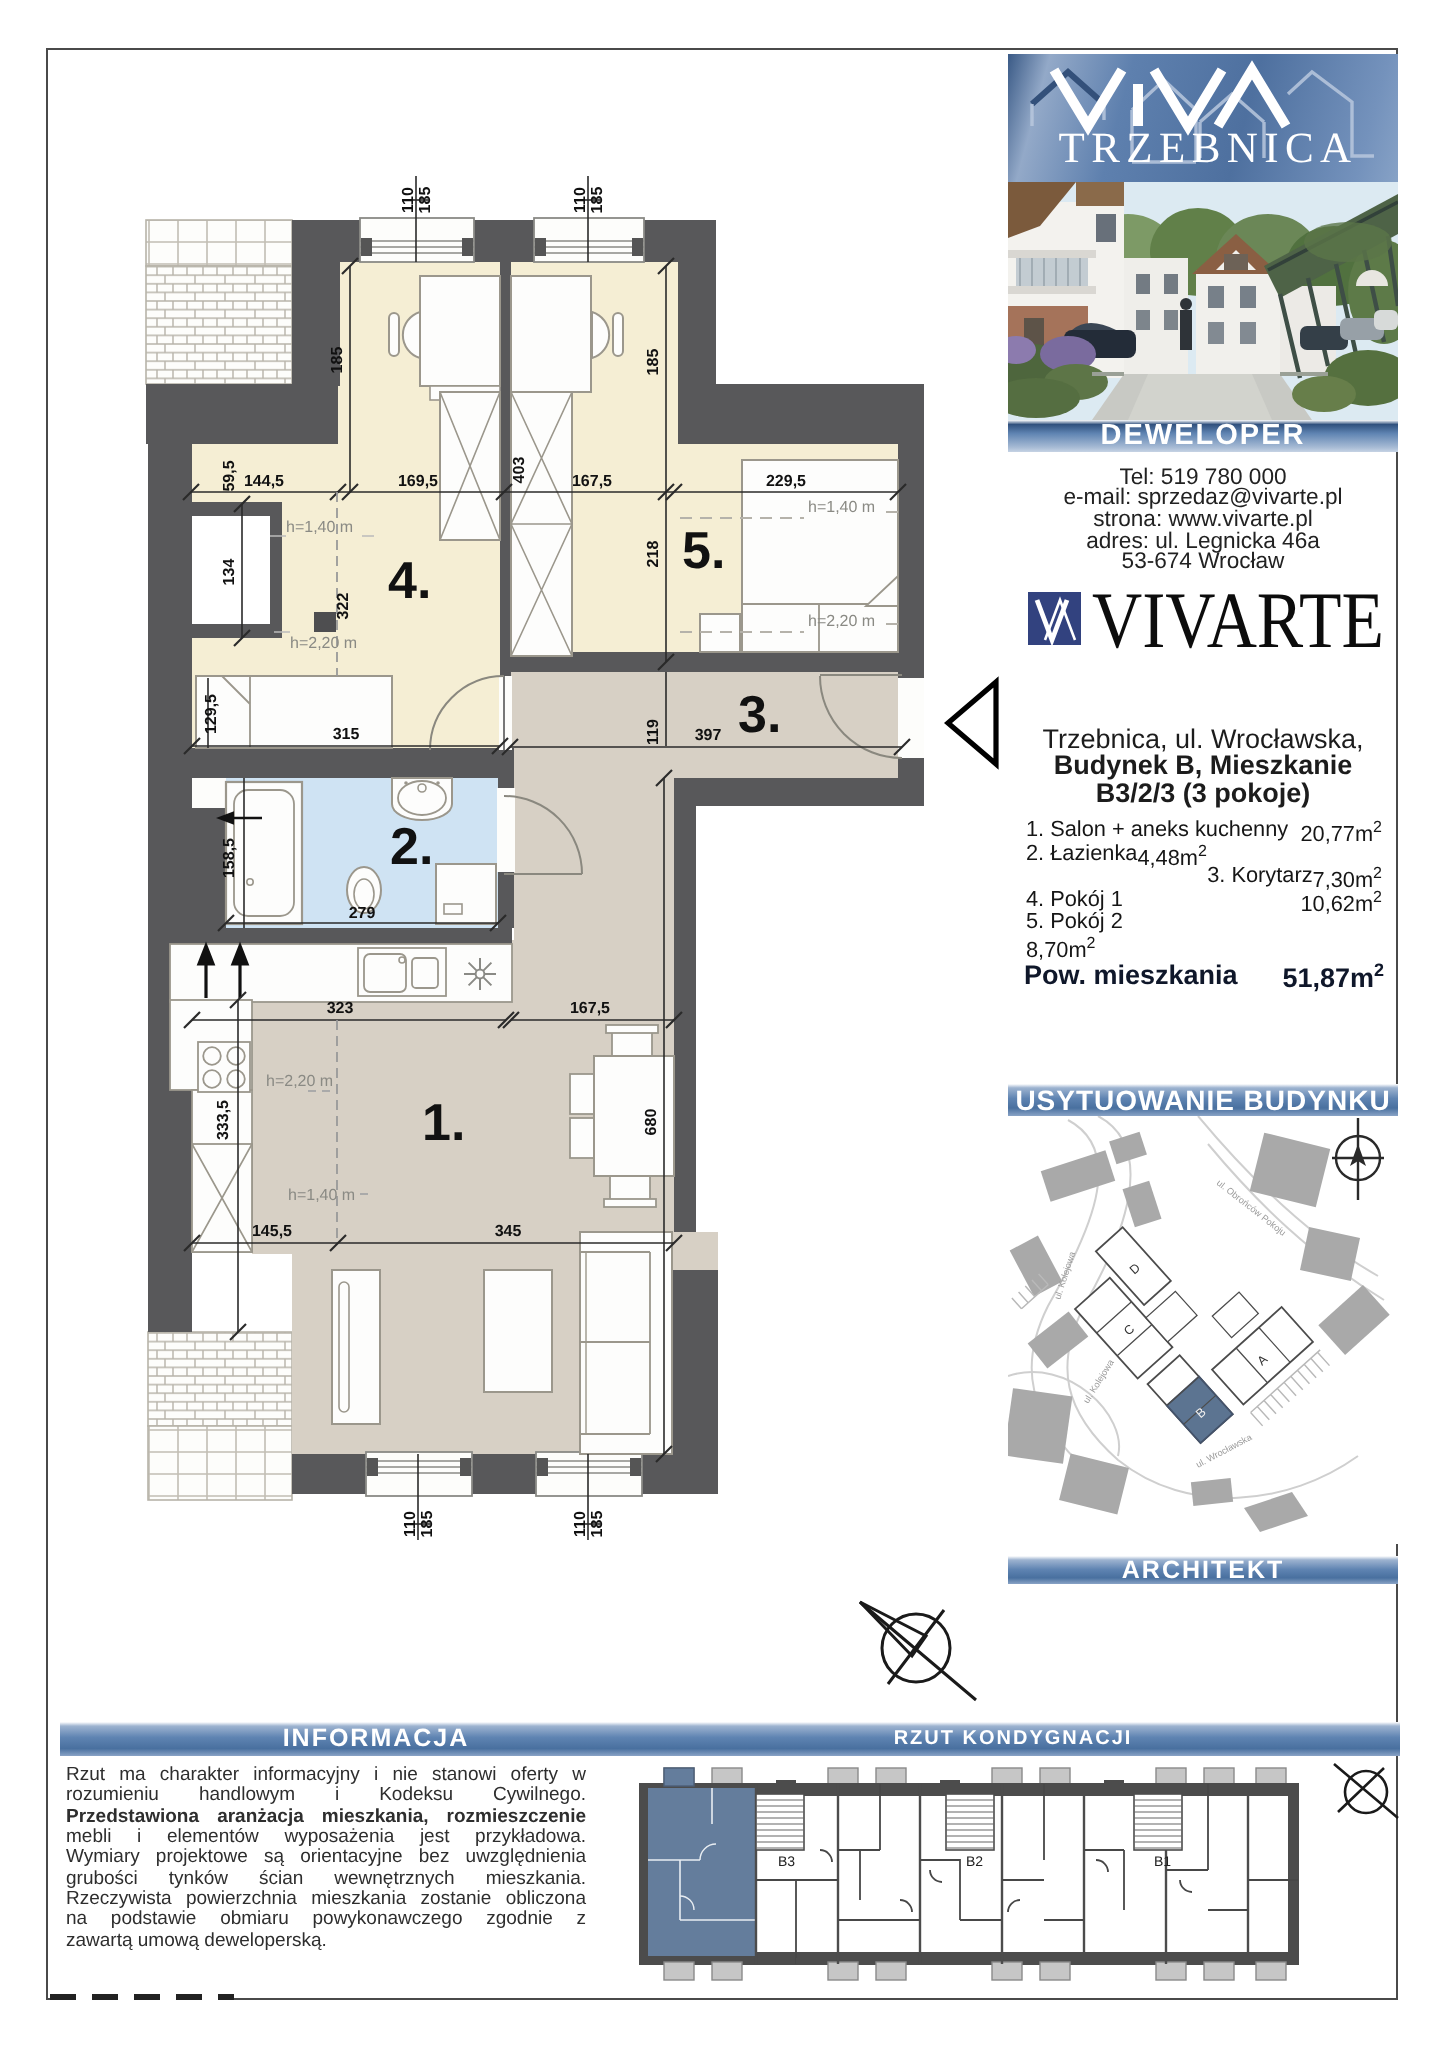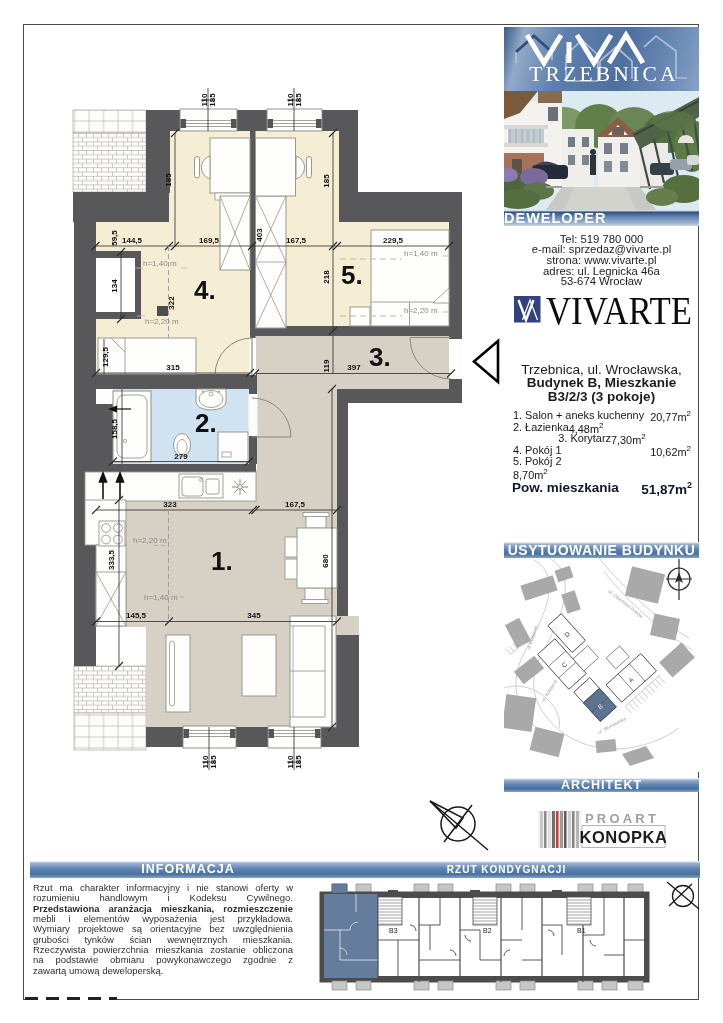--- a/index.html
+++ b/index.html
@@ -559,21 +559,21 @@
 <ellipse cx="14" cy="108" rx="22" ry="10" fill="#556e41"></ellipse>
 </g>
 <g>
 <ellipse cx="180" cy="98" rx="22" ry="14" fill="#55703f"></ellipse>
 <ellipse cx="158" cy="106" rx="16" ry="9" fill="#677e4a"></ellipse>
 </g>
 <path d="M42,96 H58 M136,96 H160" stroke="#9aa096" stroke-width="2"></path>
 </svg>
 </div>
 
-<div class="abs" style="left:504px;top:210px;width:195px;height:16px;background:linear-gradient(180deg,#ffffff 0%,#31517e 14%,#5f84b2 42%,#a6bad4 85%,#c6d3e4 100%);color:#fff;font-weight:bold;font-size:14.5px;line-height:16px;letter-spacing:1px;">DEWELOPER</div>
+<div class="abs" style="left:504px;top:210px;width:195px;height:16px;background:linear-gradient(180deg,#ffffff 0%,#31517e 14%,#5f84b2 42%,#a6bad4 85%,#c6d3e4 100%);color:#fff;font-weight:bold;font-size:14.5px;text-align:center;line-height:16px;letter-spacing:1px;">DEWELOPER</div>
 
 <div class="abs" style="left:504px;top:233.5px;width:195px;font-size:11.3px;line-height:10.7px;color:#222;text-align:center;">
 Tel: 519 780 000<br>e-mail: sprzedaz@vivarte.pl<br>strona: www.vivarte.pl<br>adres: ul. Legnicka 46a<br>53-674 Wrocław
 </div>
 
 <div class="abs" style="left:513px;top:294px;width:186px;height:34px;">
 <svg width="186" height="34" viewBox="0 0 186 34">
 <rect x="1" y="2" width="26.5" height="26.5" fill="#32427f"></rect>
 <path d="M5.5,6 L13,26 L20.5,6" stroke="#fff" stroke-width="2.4" fill="none"></path>
 <path d="M9.5,26 L17,6 L24.5,26" stroke="#fff" stroke-width="1.3" fill="none"></path>
@@ -588,21 +588,21 @@
 
 <div class="abs" style="left:513px;top:409px;width:178px;font-size:10.9px;color:#161616;white-space:nowrap;">
 <div style="display:flex;justify-content:space-between;height:11.5px;">
         <span>1. Salon + aneks kuchenny</span>
         <span>20,77m<sup style="font-size:8px">2</sup></span>
       </div>
 <div style="display:flex;height:11.5px;">
         <span>2. Łazienka</span>
         <span>4,48m<sup style="font-size:8px">2</sup></span>
       </div>
-<div style="display:flex;justify-content:center;height:11.5px;">
+<div style="display:flex;justify-content:flex-end;height:11.5px;">
         <span>3. Korytarz</span>
         <span>7,30m<sup style="font-size:8px">2</sup></span>
       </div>
 <div style="display:flex;justify-content:space-between;height:11.5px;">
         <span>4. Pokój 1</span>
         <span>10,62m<sup style="font-size:8px">2</sup></span>
       </div>
 <div style="display:flex;justify-content:space-between;height:11.5px;flex-direction:column;">
         <span>5. Pokój 2</span>
         <span>8,70m<sup style="font-size:8px">2</sup></span>
@@ -669,40 +669,20 @@
 <g stroke="#2a2a2a" stroke-width="1.2" fill="none">
 <circle cx="175" cy="21" r="11"></circle>
 <path d="M175,1 V42 M162,21 H188"></path>
 <path d="M175,14 L179,25 L175,22.5 L171,25 Z" fill="#2a2a2a" stroke="none"></path>
 </g>
 </svg>
 </div>
 
 <div class="abs" style="left:504px;top:778px;width:195px;height:14px;background:linear-gradient(180deg,#ffffff 0%,#9db3d0 14%,#5f84b2 48%,#49709f 78%,#89a3c6 100%);color:#fff;font-weight:bold;font-size:12.5px;text-align:center;line-height:14px;letter-spacing:1px;">ARCHITEKT</div>
 
-<div class="abs" style="left:538px;top:809px;width:128px;height:40px;">
-<svg width="128" height="40" viewBox="0 0 128 40">
-<rect x="0" y="2" width="43" height="37" fill="#f2f2f2"></rect>
-<g>
-<rect x="2" y="2" width="3" height="37" fill="#c9c9c9"></rect>
-<rect x="6" y="2" width="2.5" height="37" fill="#8b8b8b"></rect>
-<rect x="10" y="2" width="3" height="37" fill="#e0e0e0"></rect>
-<rect x="14" y="2" width="3" height="37" fill="#6f6f6f"></rect>
-<rect x="18" y="2" width="2.5" height="37" fill="#c43b35"></rect>
-<rect x="22" y="2" width="3" height="37" fill="#9d9d9d"></rect>
-<rect x="26" y="2" width="2.5" height="37" fill="#5c5c5c"></rect>
-<rect x="30" y="2" width="3" height="37" fill="#cfcfcf"></rect>
-<rect x="34" y="2" width="2.5" height="37" fill="#858585"></rect>
-<rect x="38" y="2" width="3" height="37" fill="#b5b5b5"></rect>
-</g>
-<text x="47" y="14" font-size="13" font-weight="bold" fill="#a0a0a0" letter-spacing="3.2">PROART</text>
-<rect x="44" y="16.5" width="83" height="22" fill="#fff" stroke="#b5b5b5" stroke-width="1"></rect>
-<text x="85.5" y="34" font-size="16.5" font-weight="bold" fill="#1c1c1c" text-anchor="middle" letter-spacing="0.5">KONOPKA</text>
-</svg>
-</div>
 
 <div class="abs" style="left:30px;top:861px;width:266px;height:17px;background:linear-gradient(180deg,#ffffff 0%,#9db3d0 12%,#5f84b2 45%,#49709f 78%,#89a3c6 100%);color:#fff;font-weight:bold;font-size:12.5px;text-align:center;line-height:17px;letter-spacing:1px;padding-left:25px;">INFORMACJA</div>
 
 <div class="abs" style="left:33px;top:883px;width:260px;font-size:9.5px;line-height:10.35px;color:#2e2e2e;">
 <div style="text-align:justify;text-align-last:justify;">Rzut ma charakter informacyjny i nie stanowi oferty w</div>
 <div style="text-align:justify;text-align-last:justify;">rozumieniu handlowym i Kodeksu Cywilnego.</div>
 <div style="text-align:justify;text-align-last:justify;font-weight:bold;">Przedstawiona aranżacja mieszkania, rozmieszczenie</div>
 <div style="text-align:justify;text-align-last:justify;">mebli i elementów wyposażenia jest przykładowa.</div>
 <div style="text-align:justify;text-align-last:justify;">Wymiary projektowe są orientacyjne bez uwzględnienia</div>
 <div style="text-align:justify;text-align-last:justify;">grubości tynków ścian wewnętrznych mieszkania.</div>

